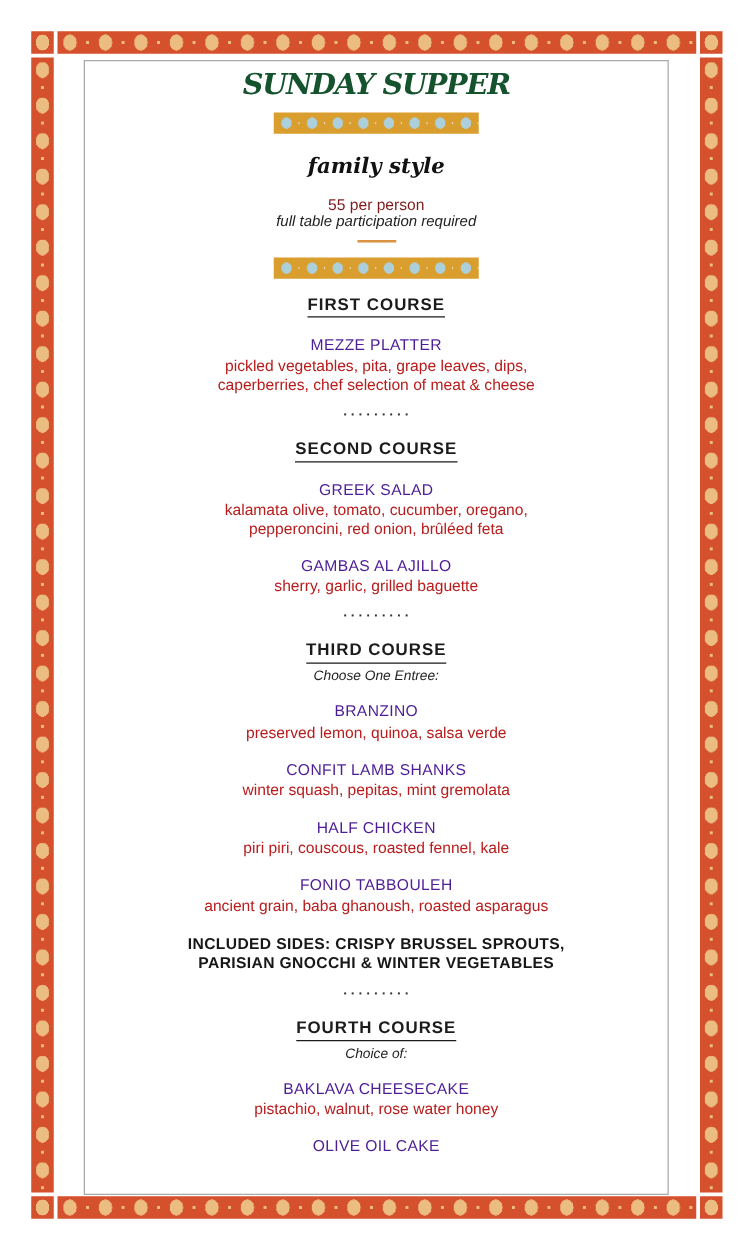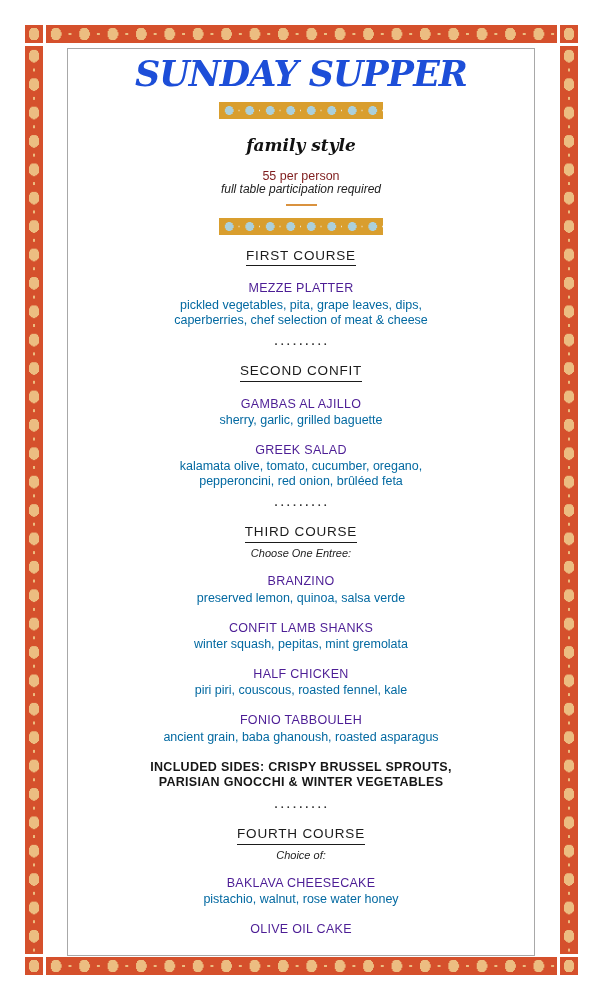--- a/index.html
+++ b/index.html
@@ -47,23 +47,23 @@
     width:468px;height:908px;
     border:1px solid #a8a8a8;
     background:#ffffff;
     text-align:center;
     box-sizing:border-box;
   }
   .title{
     margin:7px 0 0 0;
     font-family:"DejaVu Serif","Liberation Serif",serif;
     font-weight:bold;font-style:italic;
-    font-size:35px;line-height:1;
+    font-size:23px;line-height:1;
     letter-spacing:-1px;
-    color:#1d4ed8;
+    color:#14532d;
   }
   .gold-bar{
     width:164px;height:17px;margin:0 auto;
     background-color:#d99e2e;
     background-image:
       radial-gradient(4.4px 4.6px at 10.2px 8.5px,#abd0dc 94%,rgba(0,0,0,0) 100%),
       radial-gradient(1.1px 1.1px at 20.4px 8.5px,#efe6cf 90%,rgba(0,0,0,0) 100%);
     background-size:20.5px 17px;
   }
   .gold-bar.first{margin-top:11px;}
@@ -76,38 +76,38 @@
   }
   .price{margin-top:16px;font-size:12.5px;line-height:1;color:#7f1d1d;}
   .note{font-size:12px;font-style:italic;line-height:1;color:#222;}
   .accent-line{
     width:31px;height:0;margin:9px auto 0 auto;
     border-top:2px solid #d9923f;
   }
   .course{margin-top:0;}
   .course-heading{
     margin:14px 0 0 0;
-    font-size:13.5px;font-weight:normal;
+    font-size:13.5px;font-weight:bold;
     letter-spacing:0.8px;line-height:1.1;
     color:#1b1b1b;
   }
   .course-heading span{
     display:inline-block;
     border-bottom:1px solid #1b1b1b;
     padding-bottom:2px;
   }
   .course-sub{margin-top:4px;font-size:11px;font-style:italic;line-height:1.1;color:#222;}
   .item{margin-top:15px;}
   .item-name{
     font-size:12.5px;font-weight:normal;
     letter-spacing:0.3px;line-height:1.15;color:#4c1d95;
   }
   .item-desc{
     margin-top:2px;font-size:12.5px;line-height:1.2;
-    white-space:pre-line;color:#0369a1;
+    white-space:pre-line;color:#b91c1c;
   }
   .course-note{
     margin-top:15px;font-size:12.5px;font-weight:bold;
     letter-spacing:0.3px;line-height:1.25;
     white-space:pre-line;color:#171717;
   }
   .dots{
     margin-top:11px;
     font-size:11px;font-weight:bold;letter-spacing:2.5px;
     line-height:1;color:#333;text-indent:2.5px;
@@ -146,30 +146,30 @@
       <div class="item">
         <div class="item-name">MEZZE PLATTER</div>
         <div class="item-desc">pickled vegetables, pita, grape leaves, dips,
 caperberries, chef selection of meat &amp; cheese</div>
       </div>
     </section>
 
     <div class="dots">·········</div>
 
     <section class="course">
-      <h2 class="course-heading"><span>SECOND CONFIT</span></h2>
-      <div class="item">
-        <div class="item-name">GAMBAS AL AJILLO</div>
-        <div class="item-desc">sherry, garlic, grilled baguette</div>
-      </div>
+      <h2 class="course-heading"><span>SECOND COURSE</span></h2>
       <div class="item">
         <div class="item-name">GREEK SALAD</div>
         <div class="item-desc">kalamata olive, tomato, cucumber, oregano,
 pepperoncini, red onion, brûléed feta</div>
       </div>
+      <div class="item">
+        <div class="item-name">GAMBAS AL AJILLO</div>
+        <div class="item-desc">sherry, garlic, grilled baguette</div>
+      </div>
     </section>
 
     <div class="dots">·········</div>
 
     <section class="course">
       <h2 class="course-heading"><span>THIRD COURSE</span></h2>
       <div class="course-sub">Choose One Entree:</div>
       <div class="item">
         <div class="item-name">BRANZINO</div>
         <div class="item-desc">preserved lemon, quinoa, salsa verde</div>

